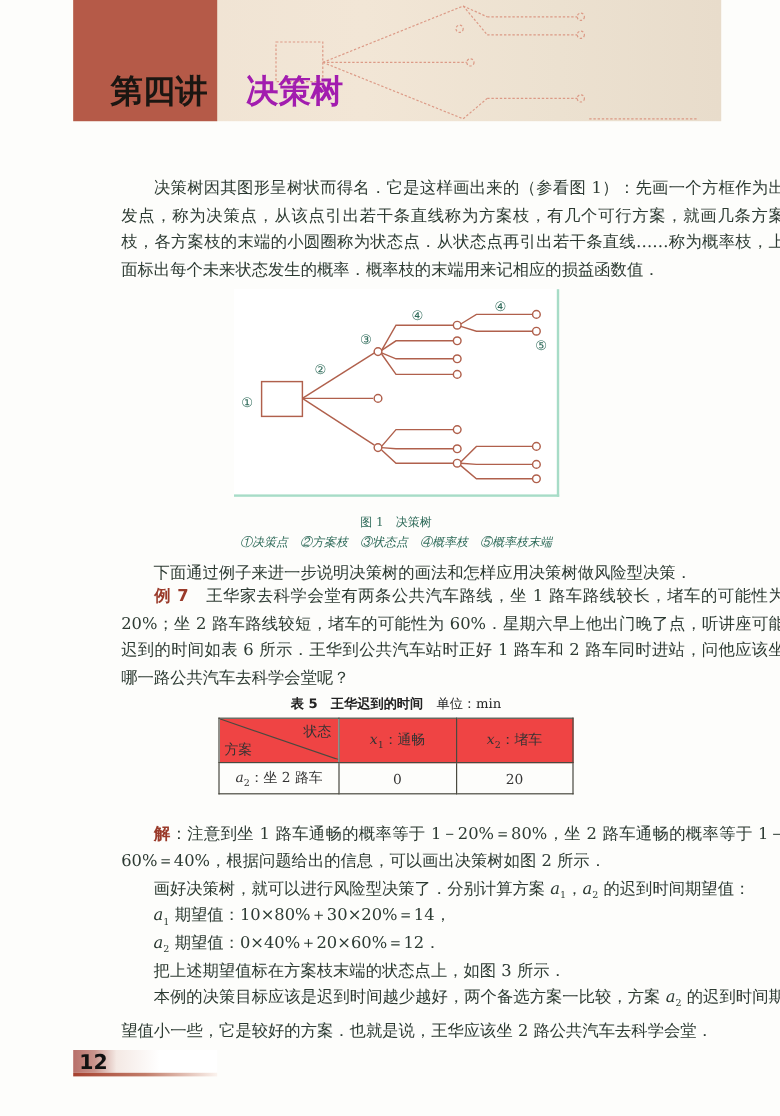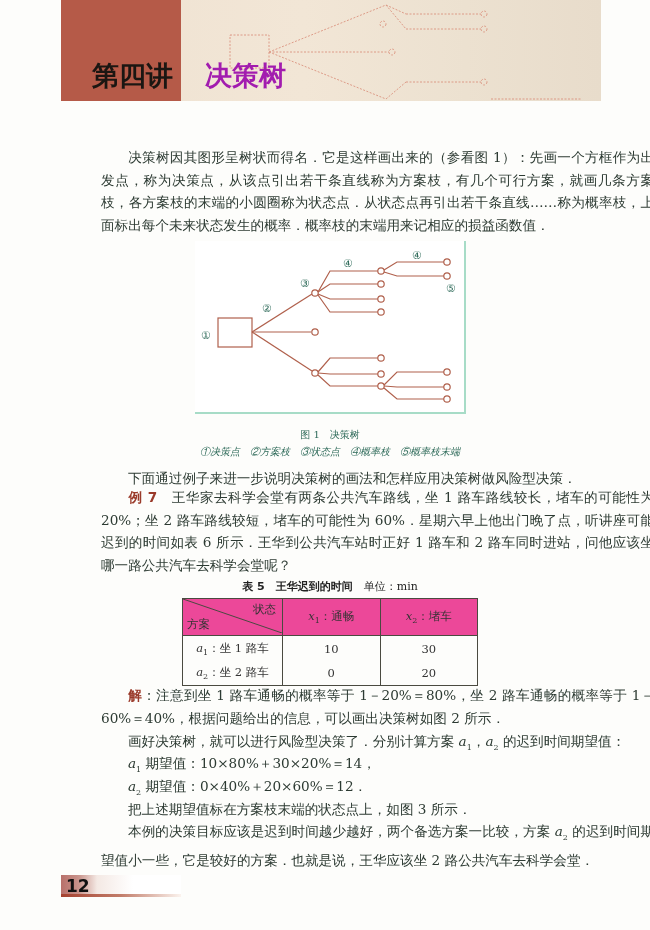--- a/index.html
+++ b/index.html
@@ -50,21 +50,21 @@
     font-size: 11px; color: #222;
   }
   .tbl-title b { font-family: "DejaVu Sans", sans-serif; }
   table.data {
     position: absolute; left: 182px; top: 598px; width: 296px;
     border-collapse: collapse; font-size: 11.5px; color: #333;
   }
   table.data td, table.data th {
     border: 1px solid #4a4a40; text-align: center; font-weight: normal;
   }
-  table.data thead th { background: #ec4899; height: 34px; }
+  table.data thead th { background: #ef4444; height: 34px; }
   table.data tbody td { height: 22px; border-top: none; border-bottom: none; }
   table.data tbody tr:first-child td { border-top: 1px solid #4a4a40; padding-top: 2px; }
   table.data tbody tr:last-child td { border-bottom: 1.5px solid #4a4a40; }
   table.data { border: 1.5px solid #4a4a40; }
   .diag-cell { position: relative; width: 99px; padding: 0; }
   .diag-cell svg { position: absolute; left: 0; top: 0; }
   .diag-top { position: absolute; right: 6px; top: 3px; font-size: 11.5px; }
   .diag-bot { position: absolute; left: 4px; bottom: 3px; font-size: 11.5px; }
   i.var { font-style: italic; font-family: "DejaVu Serif", serif; }
   sub { font-size: 8px; }
@@ -183,25 +183,20 @@
           </svg>
         <span class="diag-top">状态</span>
         <span class="diag-bot">方案</span>
       </th>
       <th><i class="var">x</i><sub>1</sub><span>：通畅</span></th>
       <th><i class="var">x</i><sub>2</sub><span>：堵车</span></th>
     </tr>
   </thead>
   <tbody>
     <tr>
-      <td><i class="var">a</i><sub>1</sub><span>：坐 1 路车</span></td>
-      <td>10</td>
-      <td>30</td>
-    </tr>
-    <tr>
       <td><i class="var">a</i><sub>2</sub><span>：坐 2 路车</span></td>
       <td>0</td>
       <td>20</td>
     </tr>
   </tbody>
 </table>
 
 <div class="para" style="top:684px;">
   <span class="indent"></span><span class="sol-label">解</span><span>：注意到坐 1 路车通畅的概率等于 1－20%＝80%，坐 2 路车通畅的概率等于 1－60%＝40%，根据问题给出的信息，可以画出决策树如图 2 所示．</span>
 </div>

